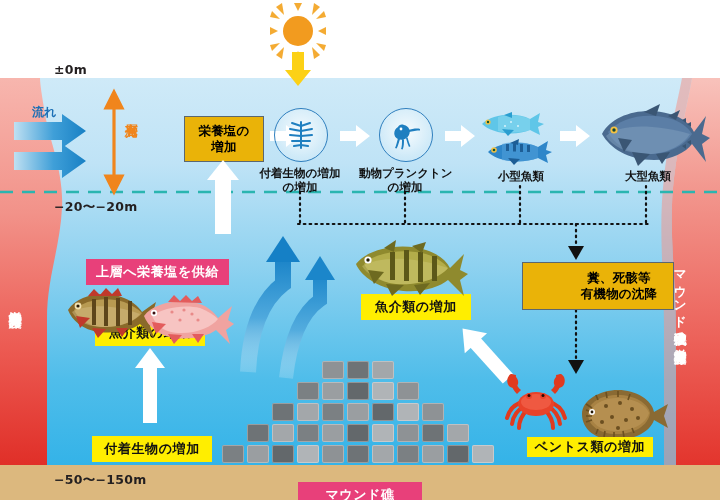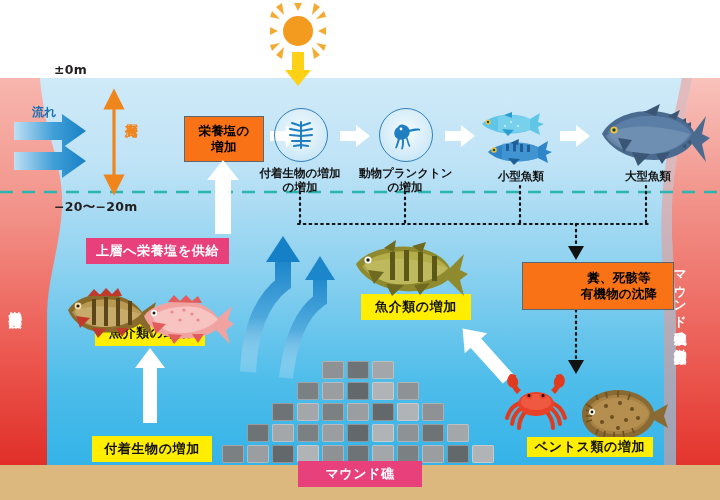--- a/index.html
+++ b/index.html
@@ -37,29 +37,29 @@
     position:absolute;
     writing-mode:vertical-rl;
     text-orientation:upright;
     font-weight:bold;
     white-space:nowrap;
     line-height:1.05;
   }
 
   
   .wbox{
-    position:absolute;background:#f97316;border:1.6px solid #5b6770;
+    position:absolute;background:#eab308;border:1.6px solid #5b6770;
     color:#000;font-weight:bold;text-align:center;
     display:flex;align-items:center;justify-content:center;
     font-size:12.5px;line-height:1.25;letter-spacing:.2px;
   }
   .pinkbox{
     position:absolute;background:#e8407a;color:#fff;font-weight:bold;
     display:flex;align-items:center;justify-content:center;
-    font-size:13px;letter-spacing:.6px;white-space:nowrap;
+    font-size:13px;letter-spacing:.6px;white-space:nowrap;margin-top:21px;
   }
   .yellowbox{
     position:absolute;background:#ffee00;color:#111;font-weight:bold;
     display:flex;align-items:center;justify-content:center;
     font-size:13px;letter-spacing:.6px;white-space:nowrap;
   }
   .caption{
     position:absolute;font-weight:bold;font-size:11.5px;color:#111;
     text-align:center;line-height:1.25;white-space:nowrap;
   }
@@ -138,20 +138,21 @@
     </g>
 
     <g>
       <rect x="292" y="52" width="12" height="20" fill="#fcd116"></rect>
       <polygon points="285,70 311,70 298,86" fill="#fcd116"></polygon>
     </g>
   </svg>
 
   <div class="depth" style="left:14px;top:62px;">±0m</div>
   <div class="depth" style="left:14px;top:199px;">−20〜−20m</div>
+  <div class="depth" style="left:14px;top:472px;">−50〜−150m</div>
 
   <svg class="lay">
     <line x1="0" y1="192" x2="720" y2="192" stroke="#2ab5b0" stroke-width="2.4" stroke-dasharray="13 9"></line>
   </svg>
 
   <div class="flowlabel" style="left:32px;top:104px;">流れ</div>
   <svg class="lay">
     <defs>
       <linearGradient id="fa" x1="0" y1="0" x2="1" y2="0">
         <stop offset="0%" stop-color="#bfe0f2"></stop>

